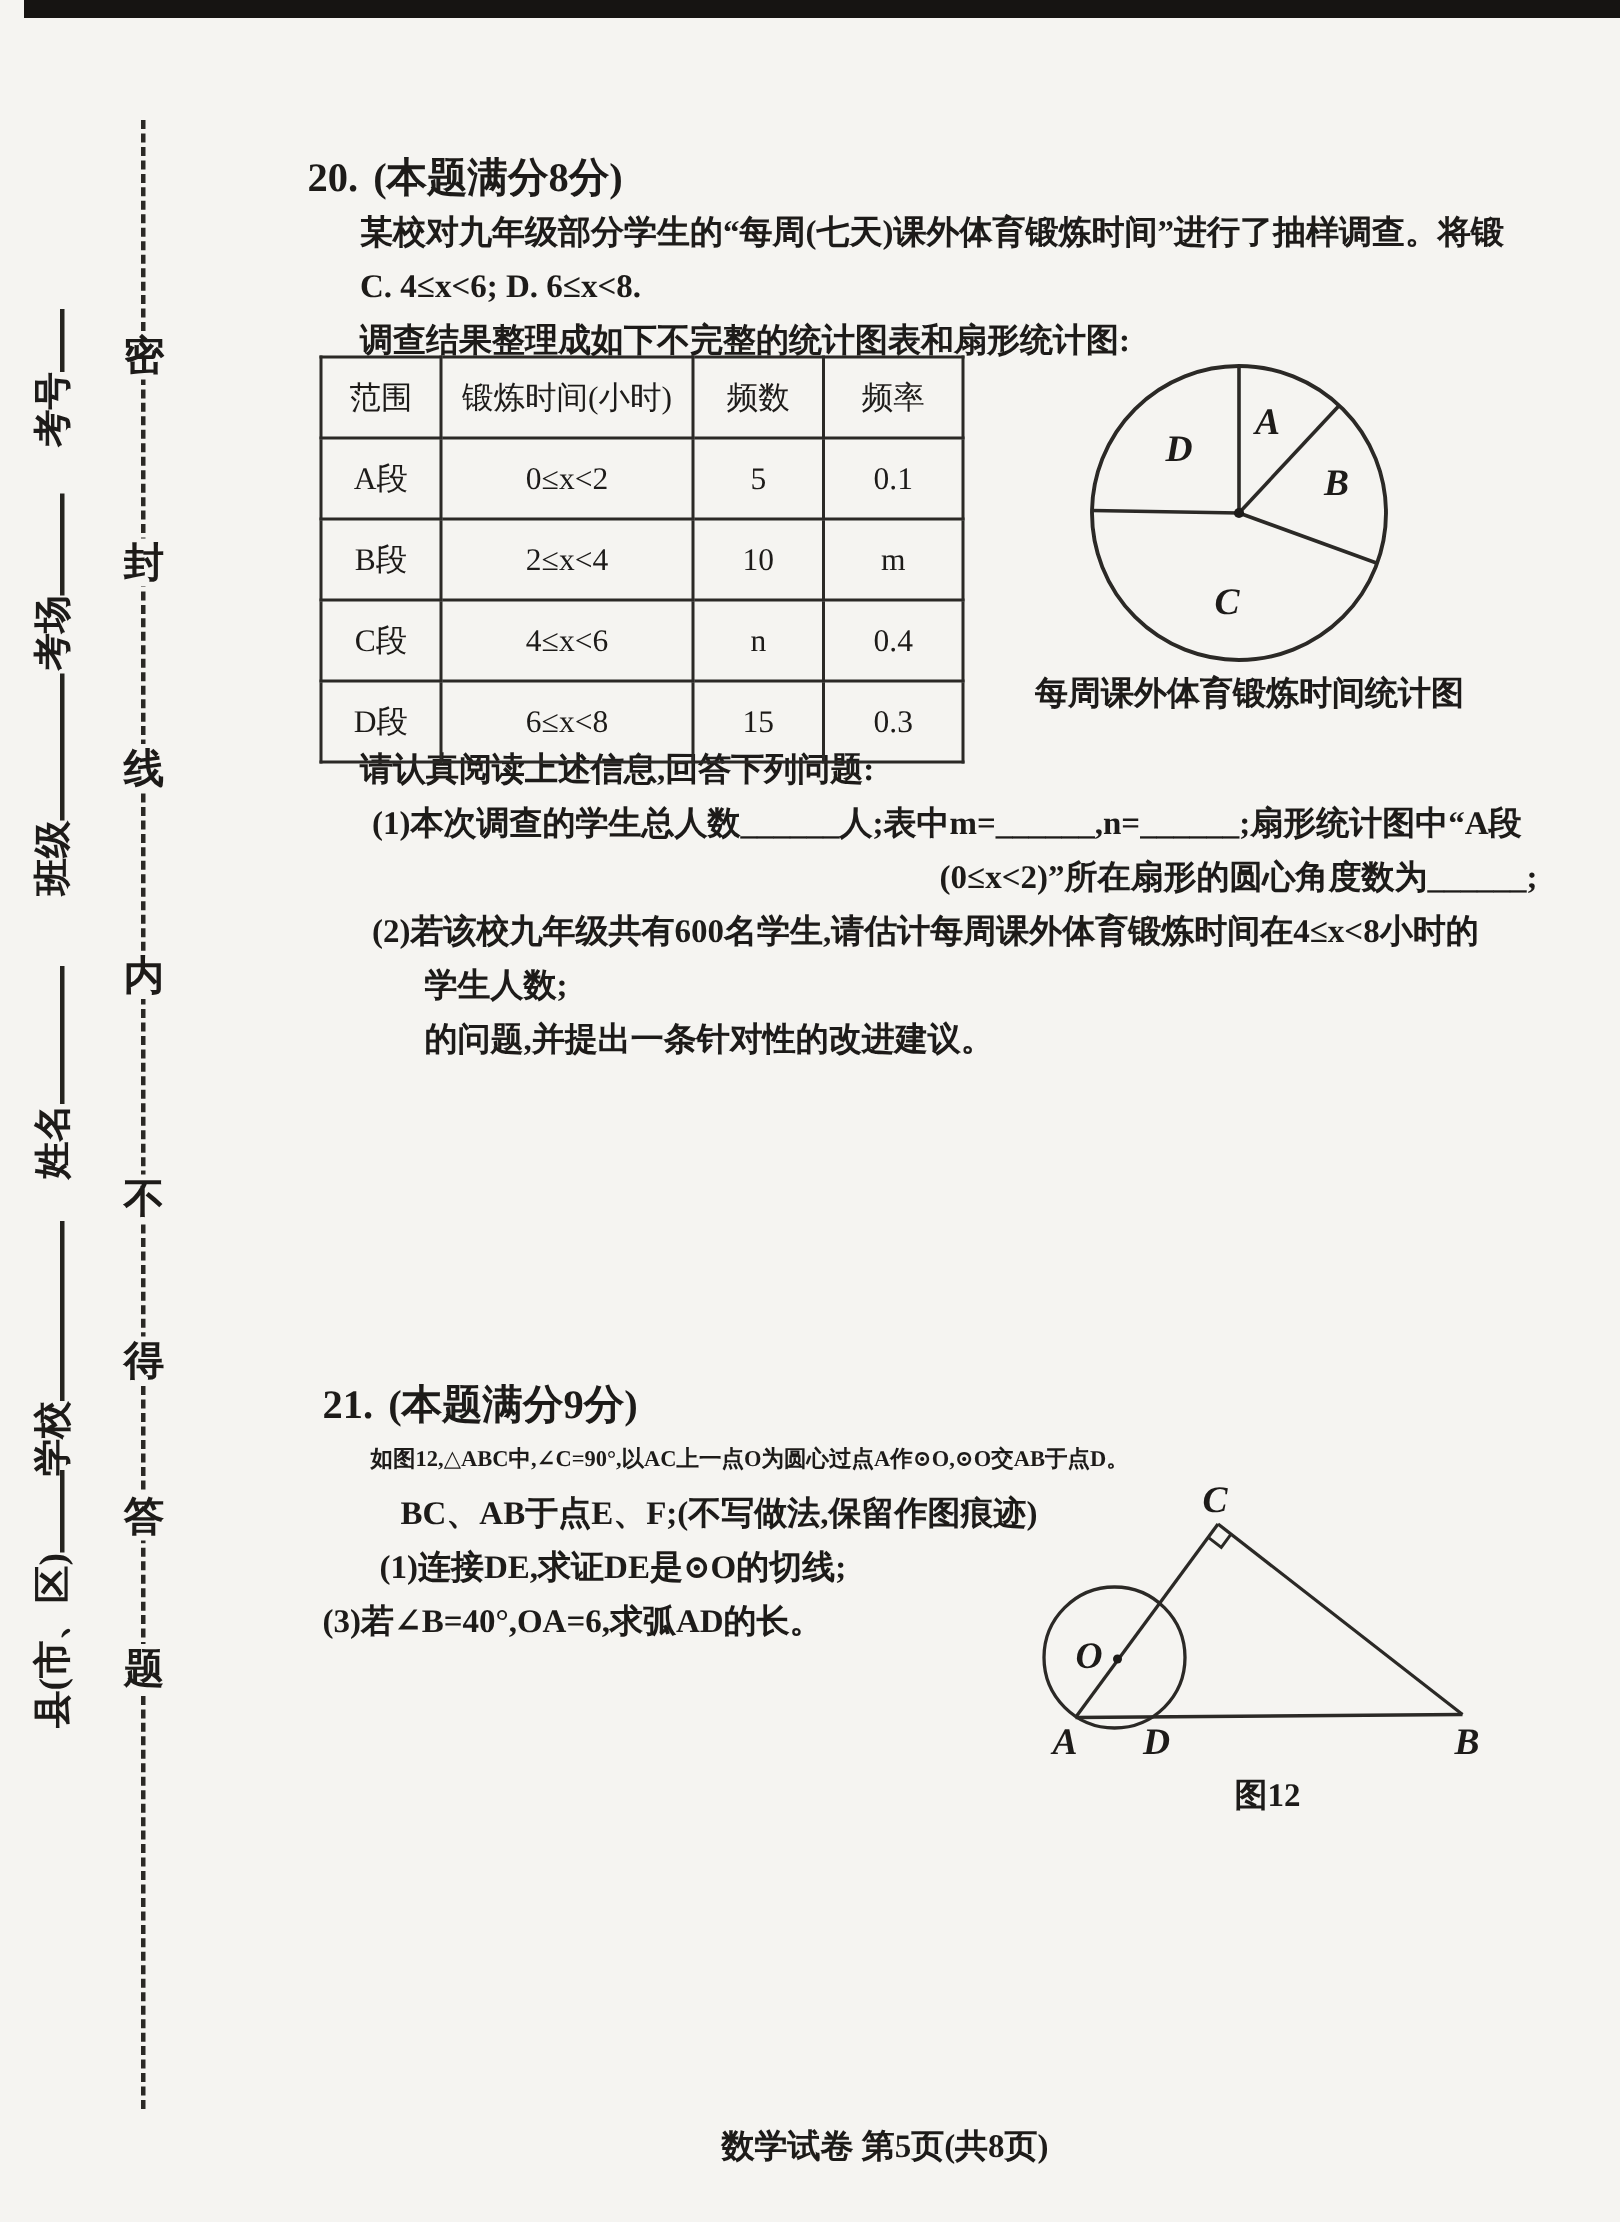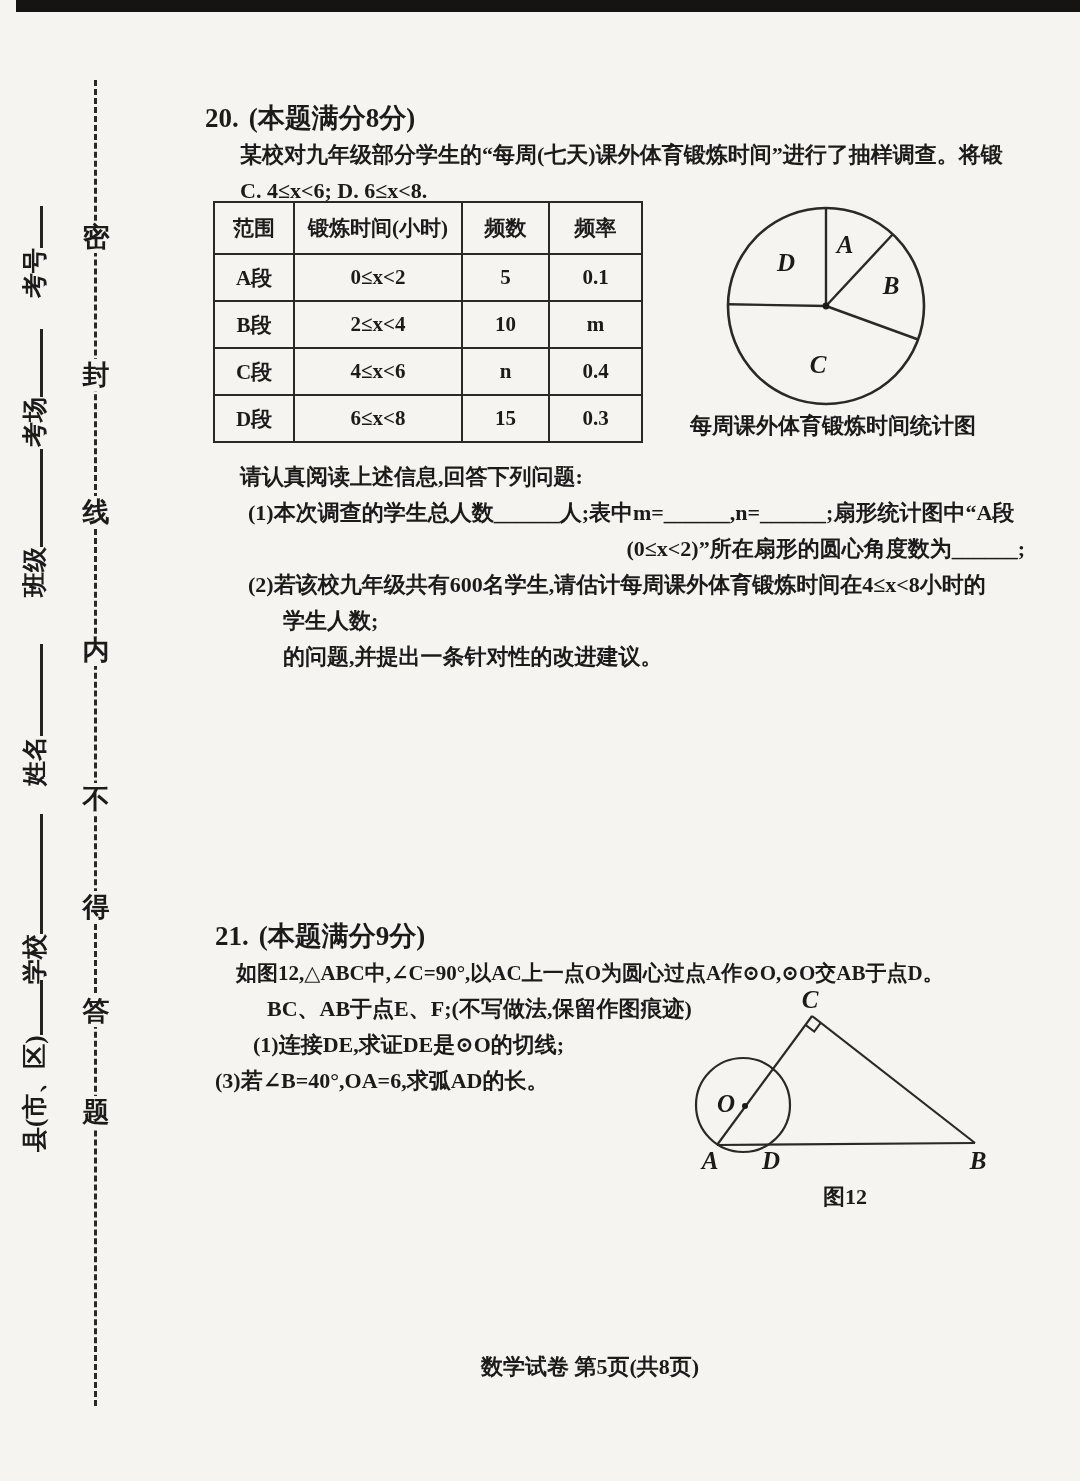--- a/index.html
+++ b/index.html
@@ -31,29 +31,29 @@
   .ind2{margin-left:43px;}
   .ind3{margin-left:70px;text-align:right;}
   .ind4{margin-left:78px;}
   
   .stat-row{position:relative;height:250px;}
   table.stat{
     position:absolute;left:8px;top:-8px;border-collapse:collapse;
     table-layout:fixed;width:428px;height:242px;
     font-size:21px;text-align:center;
   }
-  table.stat th,table.stat td{border:2.5px solid #2b2926;padding:0;font-weight:bold;}
+  table.stat th,table.stat td{border:2.5px solid #2b2926;padding:12px;font-weight:normal;}
   .pie-svg{position:absolute;left:468px;top:-28px;}
   .fig-svg{position:absolute;left:445px;top:70px;}
   svg text{font-family:"Liberation Serif","DejaVu Serif",serif;font-weight:bold;fill:#1d1b19;}
   svg .mathlbl{font-style:italic;font-size:25px;}
   svg .cap{font-size:22px;}
   svg line,svg circle.outline,svg polyline,svg path{stroke:#2b2926;fill:none;}
   
-  .footer{position:absolute;left:140px;top:1352px;width:900px;text-align:center;font-size:22px;}
+  .footer{position:absolute;left:140px;top:1416px;width:900px;text-align:center;font-size:22px;}
 </style>
 </head>
 <body>
 
 <div class="edge-band"></div>
 
 <div class="seal-line"></div>
 <span class="seal-char" style="top:221px">密</span>
 <span class="seal-char" style="top:359px">封</span>
 <span class="seal-char" style="top:496px">线</span>
@@ -81,20 +81,21 @@
 <div class="m-field" style="top:1152px">
   <span>县(市、区)</span><span class="blank" style="width:55px"></span>
 </div>
 
 <div class="qblock" style="left:205px;top:100px;width:820px;">
   <div class="q-head">
     <span class="num">20.</span><span>(本题满分8分)</span>
   </div>
   <div class="line ind1">某校对九年级部分学生的“每周(七天)课外体育锻炼时间”进行了抽样调查。将锻</div>
   <div class="line ind1">C. 4≤x&lt;6; D. 6≤x&lt;8.</div>
+  <div class="line ind1">调查结果整理成如下不完整的统计图表和扇形统计图:</div>
 
   <div class="stat-row">
     <table class="stat">
       <colgroup>
           <col style="width:80px">
           <col style="width:168px">
           <col style="width:87px">
           <col style="width:93px">
         </colgroup>
       <tbody>
@@ -151,21 +152,21 @@
   <div class="line ind3">(0≤x&lt;2)”所在扇形的圆心角度数为______;</div>
   <div class="line ind2">(2)若该校九年级共有600名学生,请估计每周课外体育锻炼时间在4≤x&lt;8小时的</div>
   <div class="line ind4">学生人数;</div>
   <div class="line ind4">的问题,并提出一条针对性的改进建议。</div>
 </div>
 
 <div class="qblock" style="left:215px;top:918px;width:835px;">
   <div class="q-head">
     <span class="num">21.</span><span>(本题满分9分)</span>
   </div>
-  <div class="line" style="margin-left:21px;font-size:21px;">如图12,△ABC中,∠C=90°,以AC上一点O为圆心过点A作⊙O,⊙O交AB于点D。</div>
+  <div class="line" style="margin-left:32px;font-size:15px;">如图12,△ABC中,∠C=90°,以AC上一点O为圆心过点A作⊙O,⊙O交AB于点D。</div>
   <div class="line" style="margin-left:52px">BC、AB于点E、F;(不写做法,保留作图痕迹)</div>
   <div class="line" style="margin-left:38px">(1)连接DE,求证DE是⊙O的切线;</div>
   <div class="line" style="">(3)若∠B=40°,OA=6,求弧AD的长。</div>
 
   <svg class="fig-svg" width="360" height="260" viewBox="0 0 360 260">
 
     <line x1="57" y1="157" x2="152" y2="28" stroke-width="2.2"></line>
     <line x1="152" y1="28" x2="315" y2="155" stroke-width="2.2"></line>
     <line x1="57" y1="157" x2="315" y2="155" stroke-width="2.2"></line>
 

